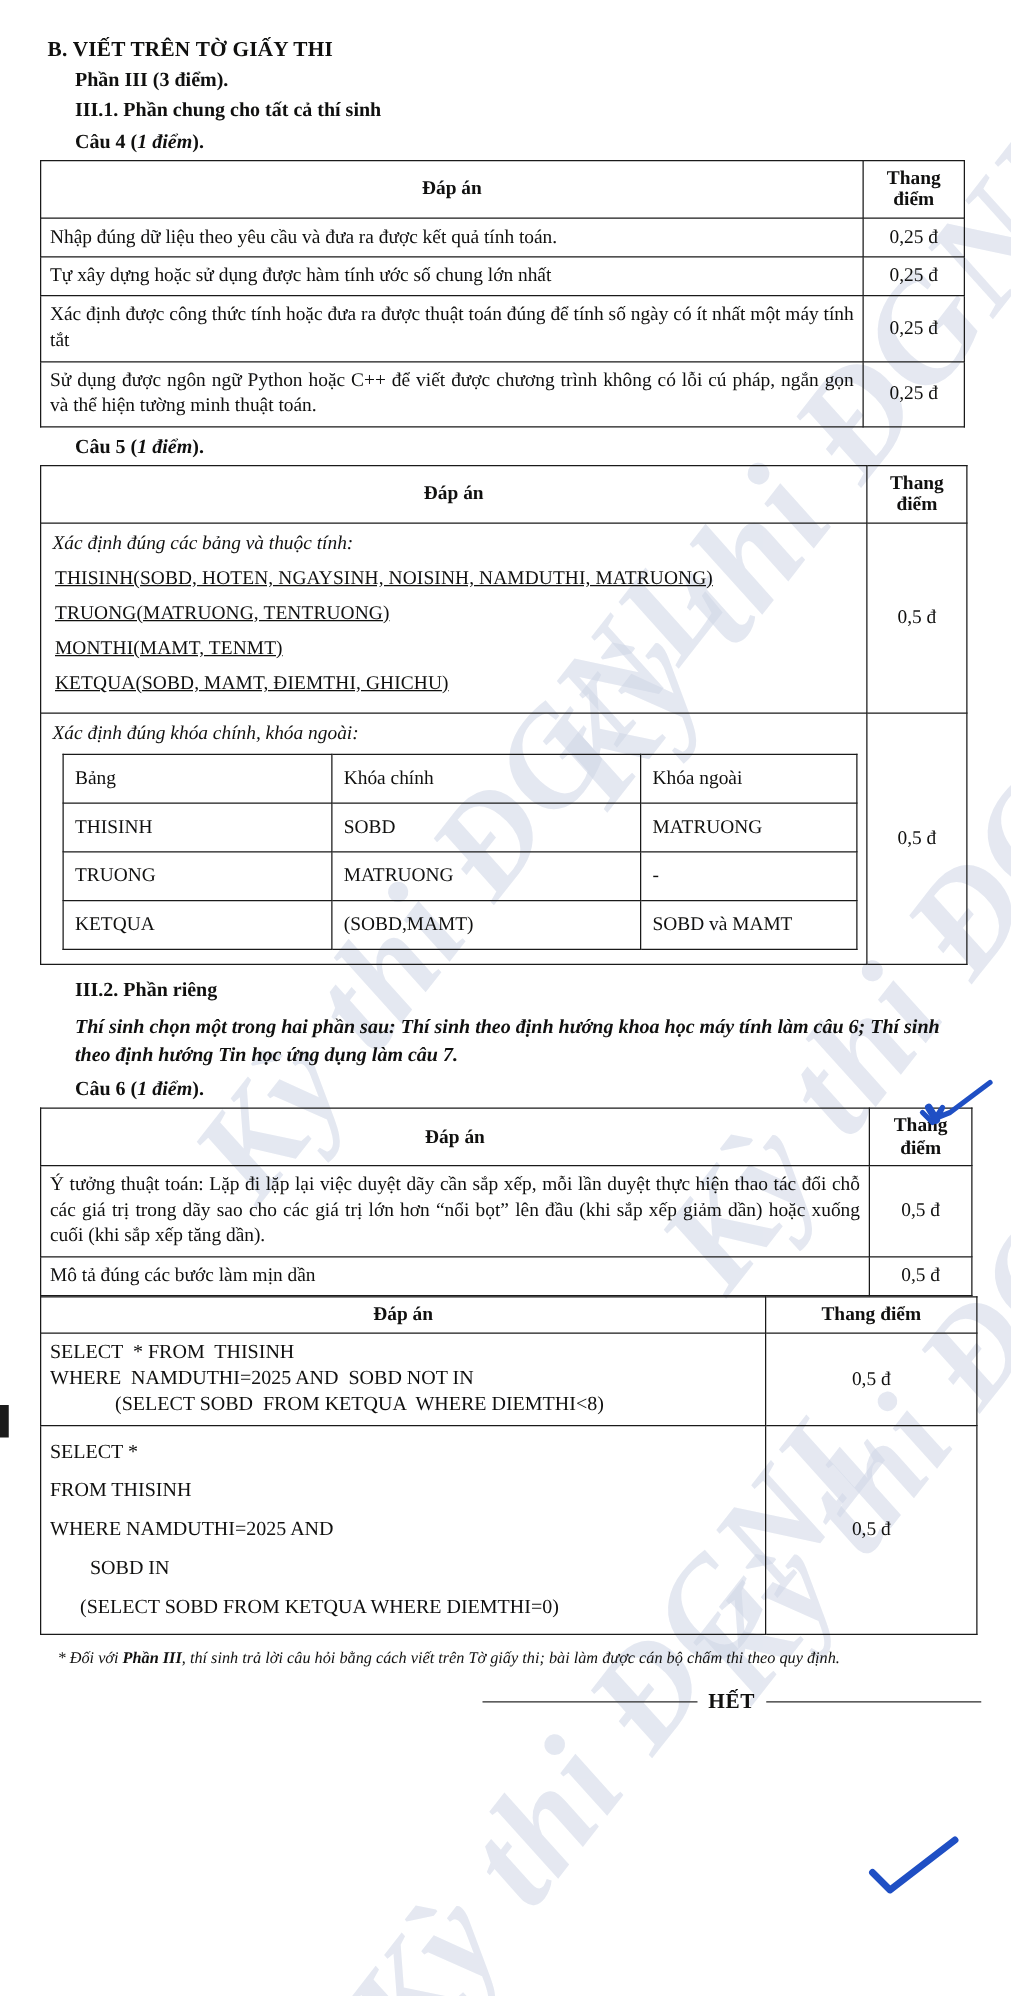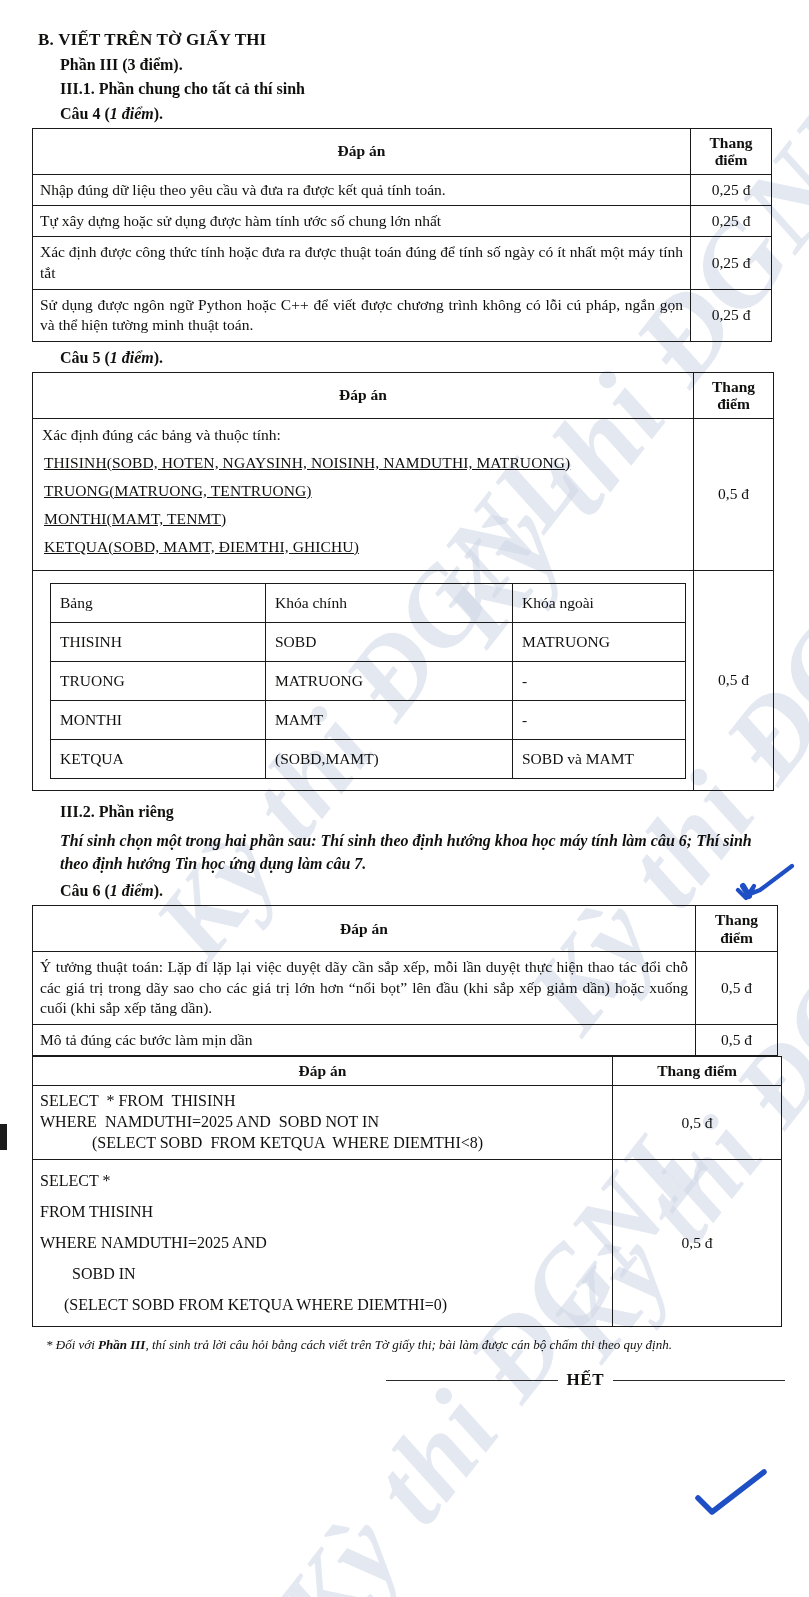--- a/index.html
+++ b/index.html
@@ -115,21 +115,21 @@
   .t6 .c-pt { width: 67px; }
   .t7  { width: 750px; margin-left: 10px; }
   .t7 .c-pt { width: 154px; }
 
   .cell-just { text-align: justify; line-height: 1.34; }
   .cell-tight { line-height: 1.3; }
 
   
   .schema-line { margin: 10px 0 9px 4px; letter-spacing: .1px; text-decoration: underline; }
   .schema-line:first-child { margin-top: 2px; }
-  .lead-line { margin: 2px 0 4px 2px; }
+  .lead-line { margin: 2px 0 4px 2px; font-style: italic; }
 
   
   table.keys {
     border-collapse: collapse;
     width: 636px;
     margin: 7px 0 6px 10px;
     font-size: 15.5px;
   }
   table.keys td {
     border: 1px solid #1a1a1a;
@@ -251,43 +251,39 @@
         <div class="lead-line">Xác định đúng các bảng và thuộc tính:</div>
         <div class="schema-line">THISINH(SOBD,  HOTEN,  NGAYSINH,  NOISINH,  NAMDUTHI, MATRUONG)</div>
         <div class="schema-line">TRUONG(MATRUONG, TENTRUONG)</div>
         <div class="schema-line">MONTHI(MAMT, TENMT)</div>
         <div class="schema-line">KETQUA(SOBD, MAMT, ĐIEMTHI, GHICHU)</div>
       </td>
       <td class="c-pt">0,5 đ</td>
     </tr>
     <tr>
       <td class="c-ans">
+        <div class="lead-line">Xác định đúng khóa chính, khóa ngoài:</div>
         <table class="keys">
           <tbody>
                 <tr>
             <td class="k1">Bảng</td>
             <td class="k2">Khóa chính</td>
             <td>Khóa ngoài</td>
           </tr>
           <tr>
             <td class="k1">THISINH</td>
             <td class="k2">SOBD</td>
             <td>MATRUONG</td>
           </tr>
           <tr>
             <td class="k1">TRUONG</td>
             <td class="k2">MATRUONG</td>
             <td>-</td>
           </tr>
           <tr>
-            <td class="k1">MONTHI</td>
-            <td class="k2">MAMT</td>
-            <td>-</td>
-          </tr>
-          <tr>
             <td class="k1">KETQUA</td>
             <td class="k2">(SOBD,MAMT)</td>
             <td>SOBD và MAMT</td>
           </tr>
         </tbody>
             </table>
       </td>
       <td class="c-pt">0,5 đ</td>
     </tr>
   </tbody>

